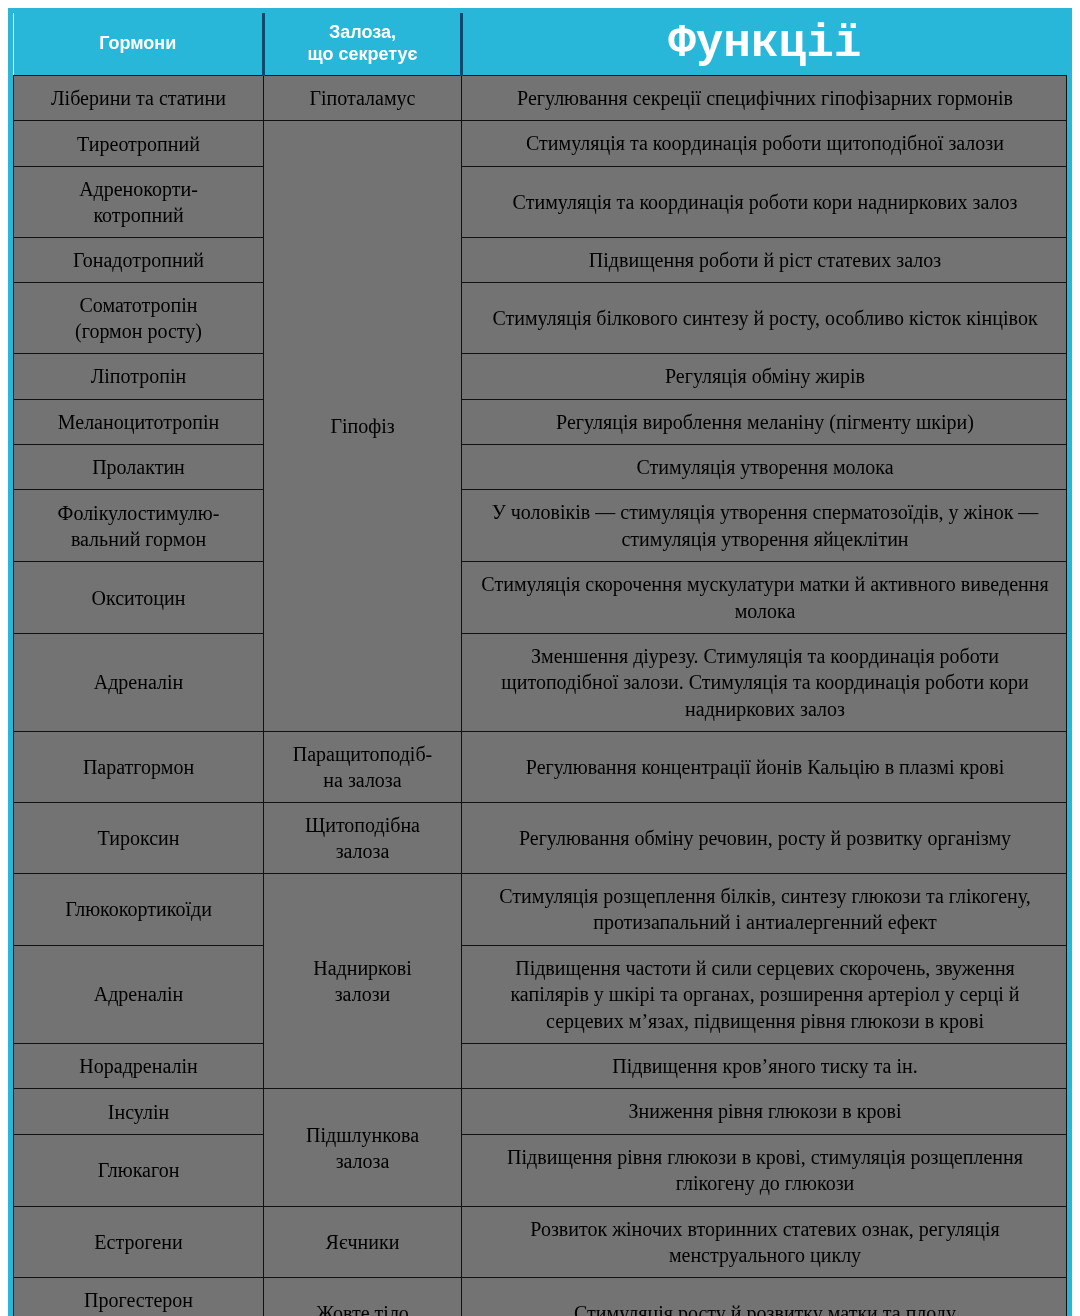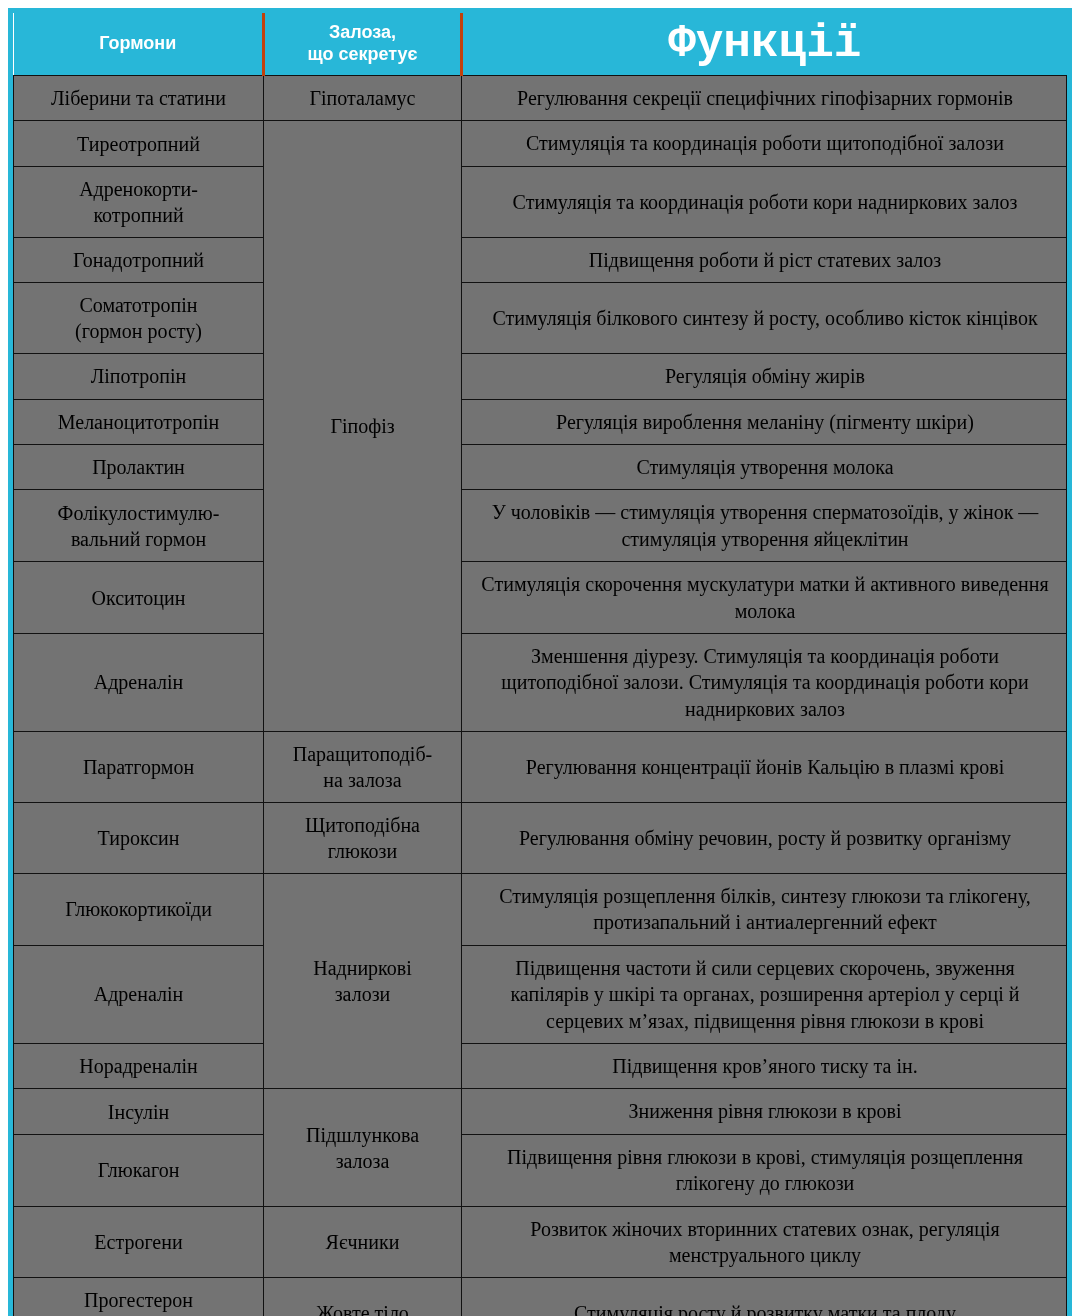--- a/index.html
+++ b/index.html
@@ -29,21 +29,21 @@
     background: #28b7d8;
     color: #ffffff;
     font-family: "Liberation Sans", sans-serif;
     font-weight: bold;
     font-size: 18px;
     line-height: 1.2;
     vertical-align: middle;
     text-align: center;
     padding: 8px 4px;
     border: none;
-    border-left: 3px solid #c2410c;
+    border-left: 3px solid #0c4a6e;
     white-space: pre-line;
     height: 46px;
   }
   thead th:first-child { border-left: none; }
   thead th.func-header {
     font-family: Liberation Mono, monospace;
     font-size: 46px;
     font-weight: bold;
     line-height: 1;
     padding: 0 4px;
@@ -146,21 +146,21 @@
         </tr>
         <tr>
           <td class="hormone">Паратгормон</td>
           <td class="gland">Паращитоподіб-
 на залоза</td>
           <td class="func">Регулювання концентрації йонів Кальцію в плазмі крові</td>
         </tr>
         <tr>
           <td class="hormone">Тироксин</td>
           <td class="gland">Щитоподібна
-глюкози</td>
+залоза</td>
           <td class="func">Регулювання обміну речовин, росту й розвитку організму</td>
         </tr>
         <tr>
           <td class="hormone">Глюкокортикоїди</td>
           <td class="gland" rowspan="3">Надниркові
 залози</td>
           <td class="func">Стимуляція розщеплення білків, синтезу глюкози та глікогену, протизапальний і антиалергенний ефект</td>
         </tr>
         <tr>
           <td class="hormone">Адреналін</td>

